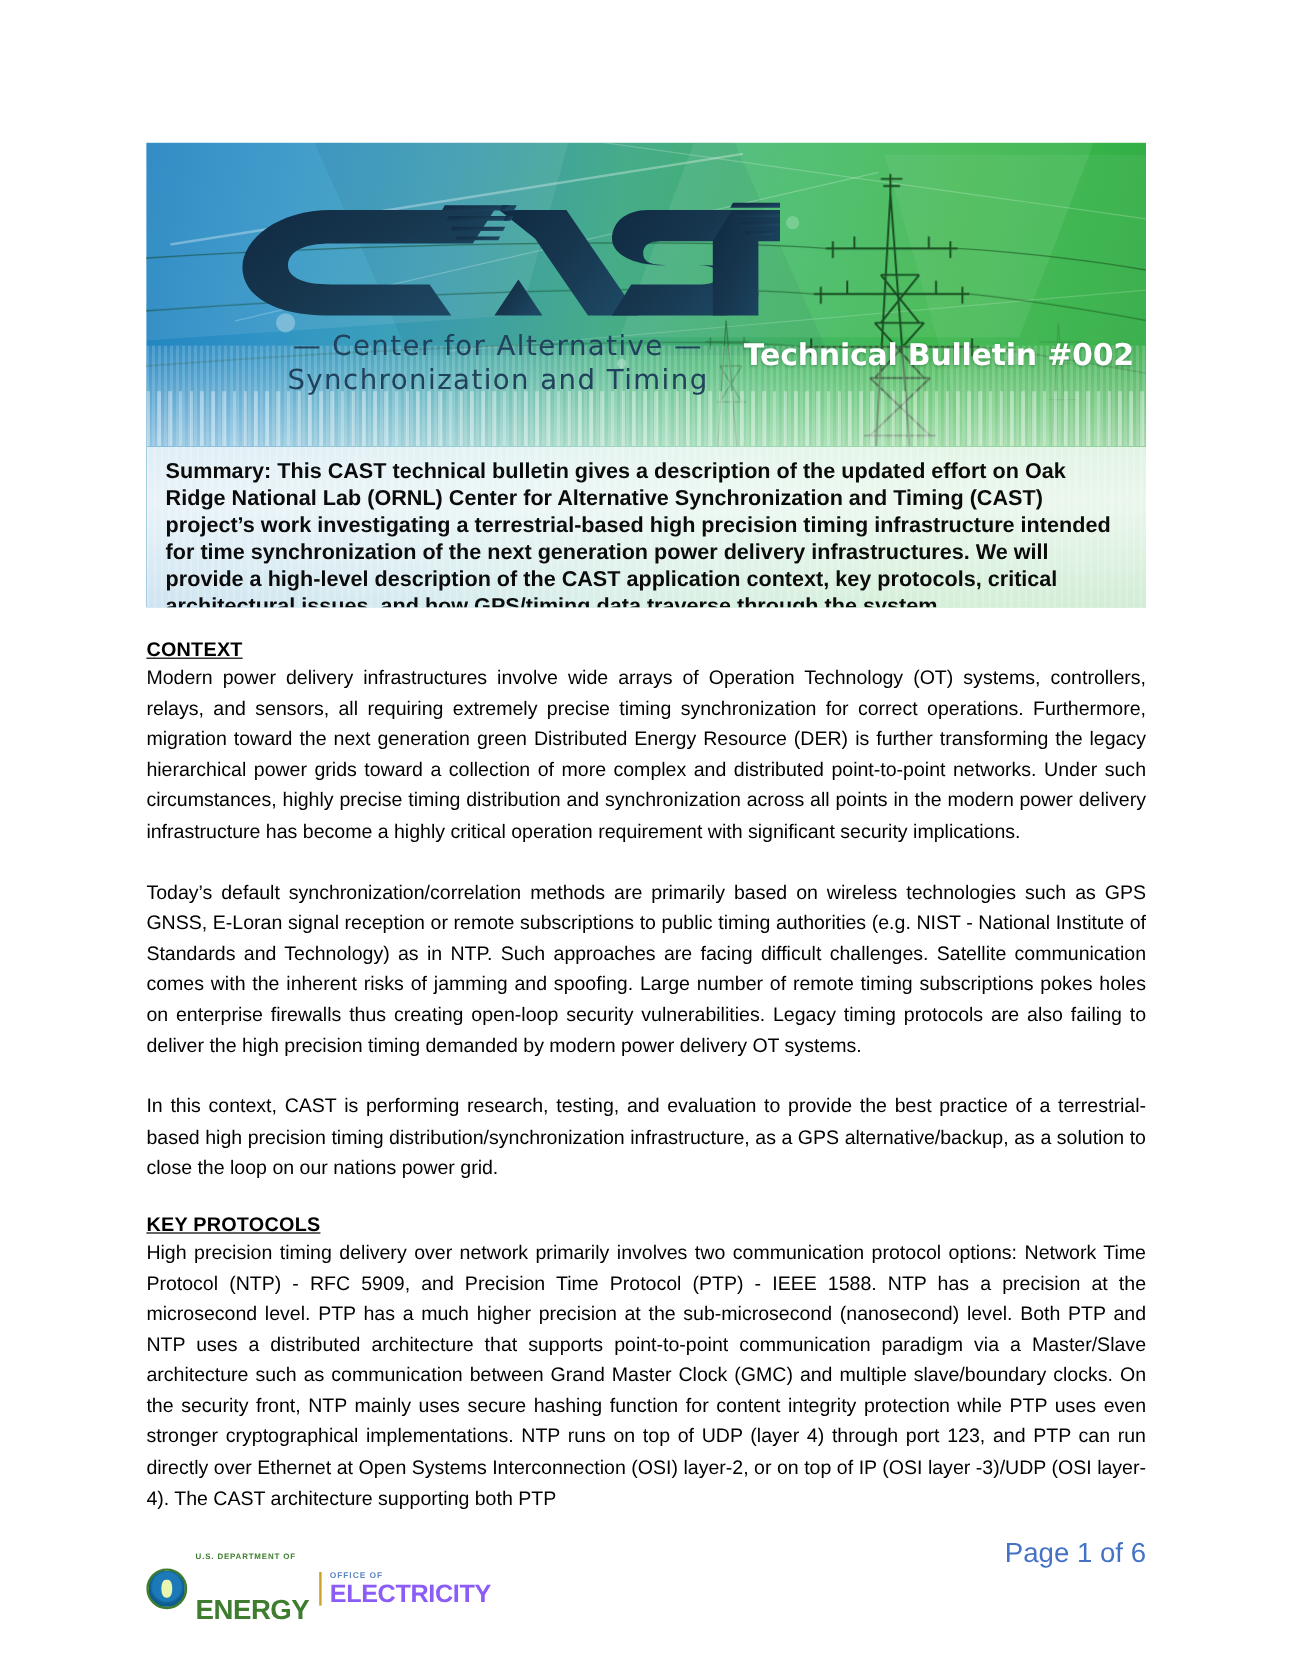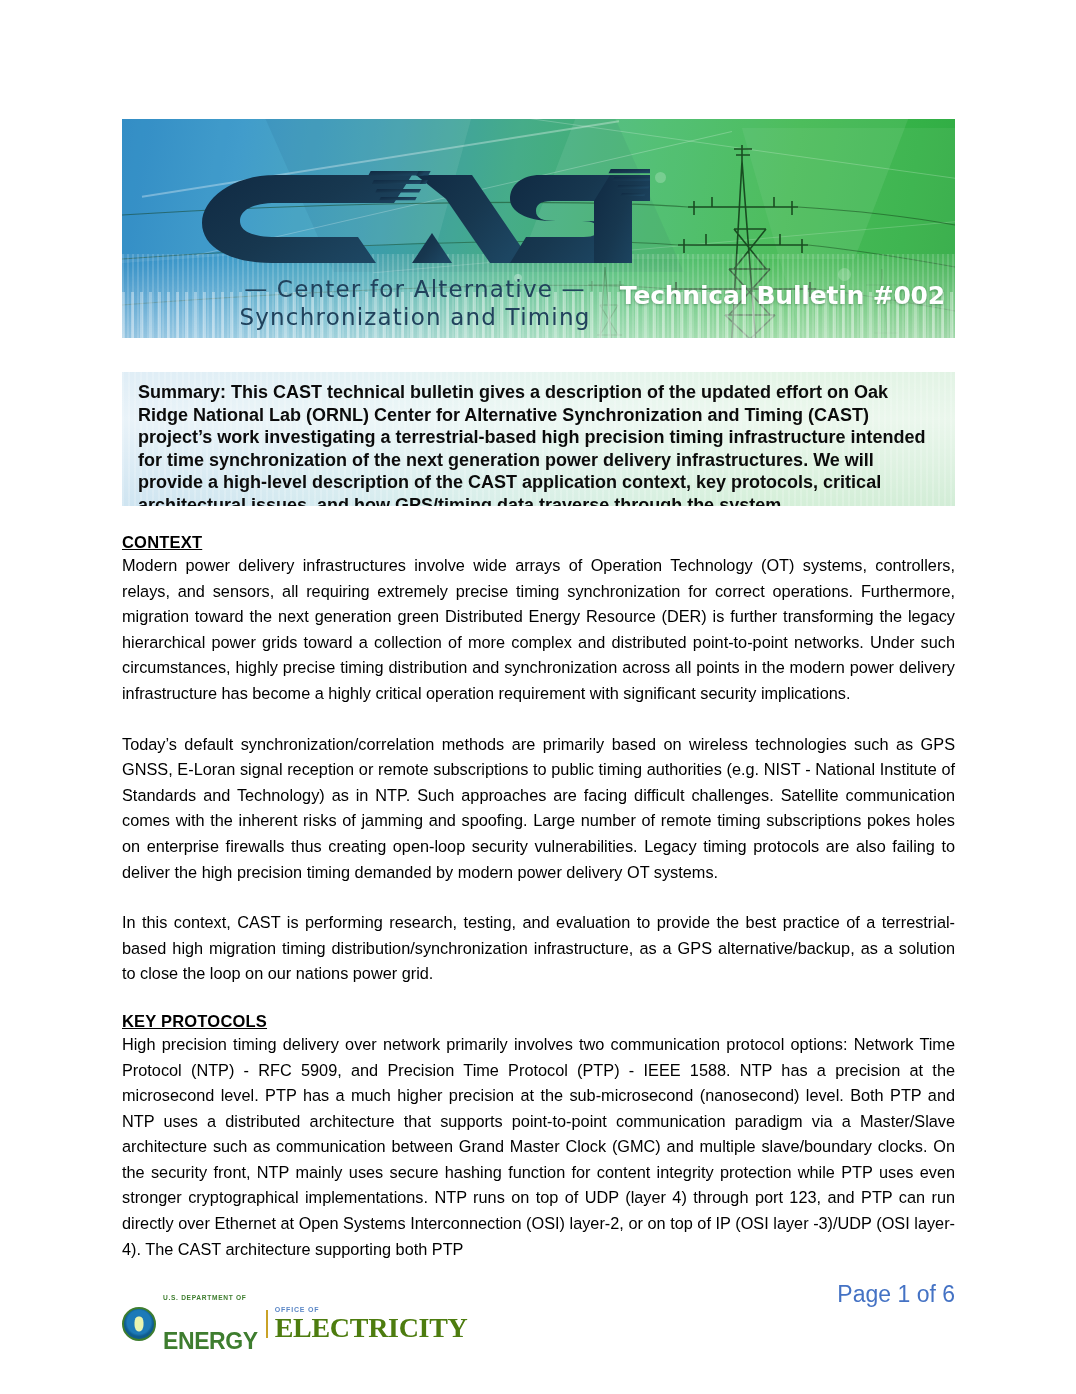--- a/index.html
+++ b/index.html
@@ -21,21 +21,21 @@
     inset: 0;
     background: #ffffff;
   }
 
   
   .banner {
     position: absolute;
     left: 122px;
     top: 119px;
     width: 833px;
-    height: 219px;
+    height: 253px;
     overflow: hidden;
     background: linear-gradient(100deg,
         #1f82c0 0%,
         #2f93c6 14%,
         #3fa4b6 30%,
         #4cb68d 46%,
         #46bb6a 62%,
         #3eb84f 78%,
         #34b147 92%,
         #2faa43 100%);
@@ -264,25 +264,25 @@
   .oe-office {
     font-family: "Liberation Sans", sans-serif;
     font-weight: bold;
     font-size: 7px;
     letter-spacing: 0.8px;
     color: #5b87c6;
     display:block;
     margin-bottom: 1px;
   }
   .oe-electricity {
-    font-family: Liberation Serif, serif;
-    font-weight: bold;
-    font-size: 28px;
+    font-family: Liberation Sans, sans-serif;
+    font-weight: bold;
+    font-size: 21px;
     letter-spacing: -0.3px;
-    color: #4d7c0f;
+    color: #8b5cf6;
     display:block;
   }
 </style>
 </head>
 <body>
 
 <div class="page">
 
   <div class="banner">
     <div class="facet a"></div>
@@ -388,21 +388,21 @@
     <div class="summary-wash"></div>
     <div class="summary-noise"></div>
     <div class="summary-text">Summary: This CAST technical bulletin gives a description of the updated effort on Oak Ridge National Lab (ORNL) Center for Alternative Synchronization and Timing (CAST) project’s work investigating a terrestrial-based high precision timing infrastructure intended for time synchronization of the next generation power delivery infrastructures. We will provide a high-level description of the CAST application context, key protocols, critical architectural issues, and how GPS/timing data traverse through the system.</div>
   </div>
 
   <div class="content">
 
     <h2 class="sec-heading">CONTEXT</h2>
     <p class="para">Modern power delivery infrastructures involve wide arrays of Operation Technology (OT) systems, controllers, relays, and sensors, all requiring extremely precise timing synchronization for correct operations. Furthermore, migration toward the next generation green Distributed Energy Resource (DER) is further transforming the legacy hierarchical power grids toward a collection of more complex and distributed point-to-point networks. Under such circumstances, highly precise timing distribution and synchronization across all points in the modern power delivery infrastructure has become a highly critical operation requirement with significant security implications.</p>
     <p class="para spaced">Today’s default synchronization/correlation methods are primarily based on wireless technologies such as GPS GNSS, E-Loran signal reception or remote subscriptions to public timing authorities (e.g.  NIST - National Institute of Standards and Technology) as in NTP. Such approaches are facing difficult challenges. Satellite communication comes with the inherent risks of jamming and spoofing. Large number of remote timing subscriptions pokes holes on enterprise firewalls thus creating open-loop security vulnerabilities. Legacy timing protocols are also failing to deliver the high precision timing demanded by modern power delivery OT systems.</p>
-    <p class="para spaced">In this context, CAST is performing research, testing, and evaluation to provide the best practice of a terrestrial-based high migration timing distribution/synchronization infrastructure, as a GPS alternative/backup, as a solution to close the loop on our nations power grid.</p>
+    <p class="para spaced">In this context, CAST is performing research, testing, and evaluation to provide the best practice of a terrestrial-based high precision timing distribution/synchronization infrastructure, as a GPS alternative/backup, as a solution to close the loop on our nations power grid.</p>
 
     <div class="sec-gap"></div>
 
     <h2 class="sec-heading">KEY PROTOCOLS</h2>
     <p class="para">High precision timing delivery over network primarily involves two communication protocol options: Network Time Protocol (NTP) - RFC 5909, and Precision Time Protocol (PTP) - IEEE 1588. NTP has a precision at the microsecond level. PTP has a much higher precision at the sub-microsecond (nanosecond) level. Both PTP and NTP uses a distributed architecture that supports point-to-point communication paradigm via a Master/Slave architecture such as communication between Grand Master Clock (GMC) and multiple slave/boundary clocks. On the security front, NTP mainly uses secure hashing function for content integrity protection while PTP uses even stronger cryptographical implementations. NTP runs on top of UDP (layer 4) through port 123, and PTP can run directly over Ethernet at Open Systems Interconnection (OSI) layer-2, or on top of IP (OSI layer -3)/UDP (OSI layer-4). The CAST architecture supporting both PTP</p>
   </div>
 
   <div class="page-number">Page 1 of 6</div>
 
   <div class="footer-logo">

